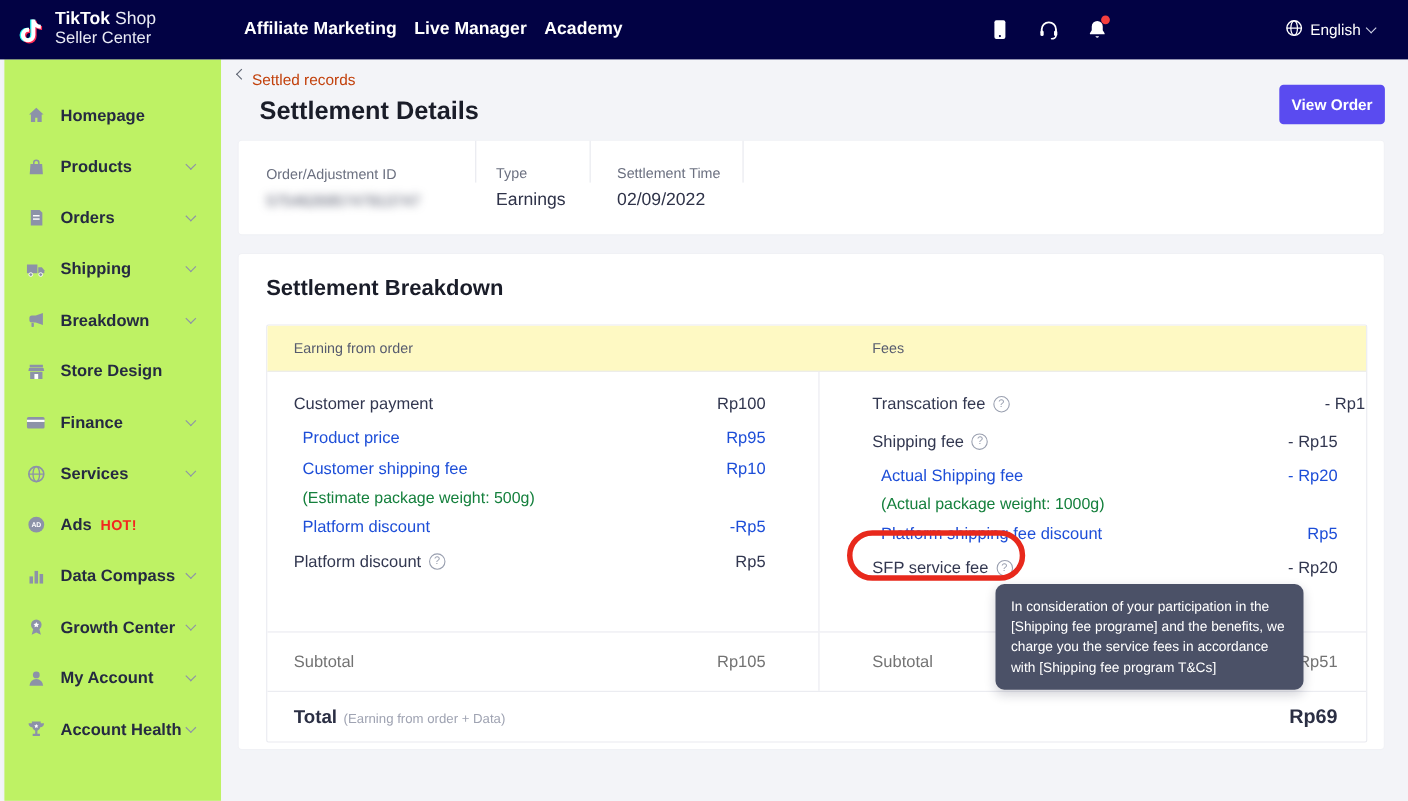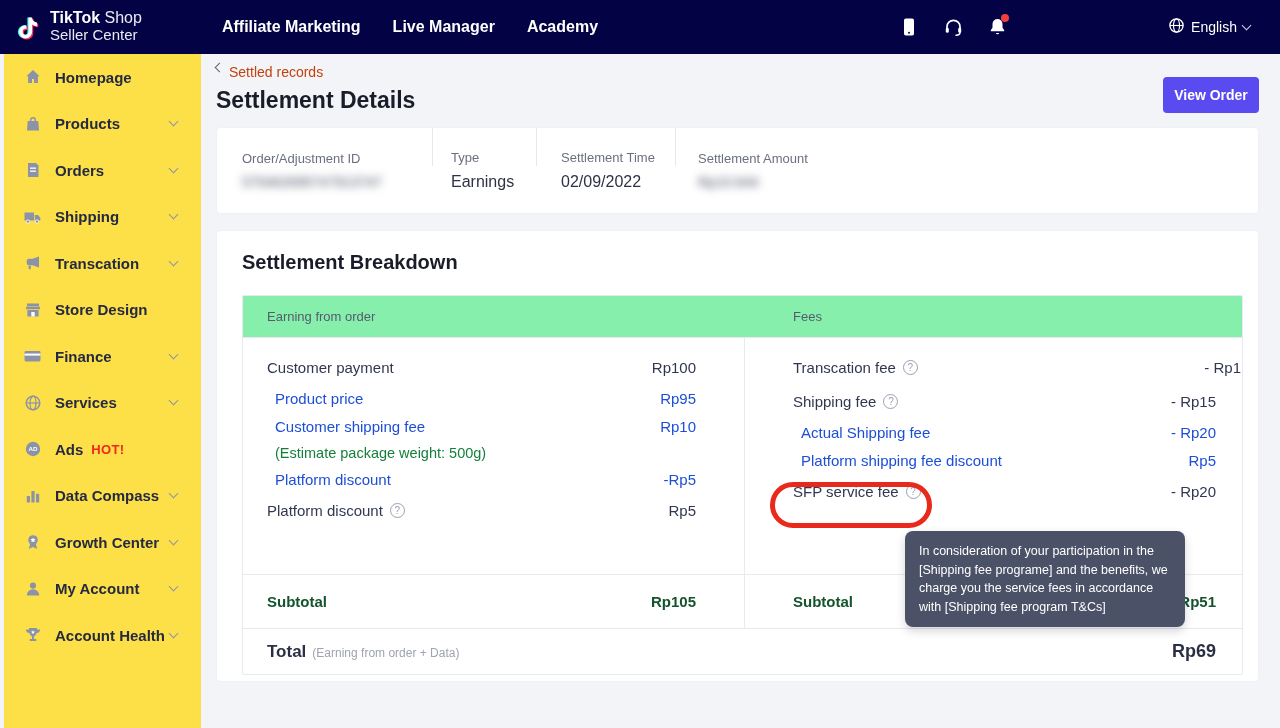--- a/index.html
+++ b/index.html
@@ -10,63 +10,63 @@
   .navbar { position:absolute; top:0; left:0; width:1280px; height:54px;
     background:#020244; display:flex; align-items:center; z-index:50; }
   .brand { display:flex; align-items:center; padding-left:14px; }
   .brand-logo { position:relative; width:30px; height:34px; margin-right:6px; }
   .brand-logo svg { position:absolute; top:3px; left:0; }
   .brand-text { color:#fff; line-height:1.05; }
   .brand-line1 { font-size:16px; }
   .brand-line1 b { font-weight:bold; }
   .brand-line1 .light { font-weight:400; color:#e9eaf4; }
   .brand-line2 { font-size:15px; font-weight:400; color:#e9eaf4; }
-  .nav-links { display:flex; gap:32px; margin-left:80px; }
+  .nav-links { display:flex; gap:16px; margin-left:80px; }
   .nav-link { color:#fff; font-size:16px; font-weight:600; cursor:pointer; }
   .nav-right { margin-left:auto; display:flex; align-items:center; }
   .nav-icon { width:22px; height:22px; margin-left:22px; position:relative; cursor:pointer; display:flex; align-items:center; justify-content:center; }
   .nav-icon svg { display:block; }
   .notif-dot { position:absolute; top:-2px; right:-1px; width:8px; height:8px; border-radius:50%; background:#F53F3F; }
   .lang { display:flex; align-items:center; gap:6px; color:#fff; font-size:14px; margin-left:160px; margin-right:30px; cursor:pointer; }
   .chev-down { width:7px; height:7px; border-right:1.6px solid #cfd2e6; border-bottom:1.6px solid #cfd2e6; transform:rotate(45deg); margin-top:-3px; }
 
   
   .sidebar { position:absolute; top:54px; left:0; width:201px; bottom:0; background:#F3F4F8; }
-  .sidebar-inner { margin-left:4px; height:100%; background:#fde047; box-shadow:1px 0 4px rgba(20,22,50,.06); }
+  .sidebar-inner { margin-left:4px; height:100%; background:#bef264; box-shadow:1px 0 4px rgba(20,22,50,.06); padding-top:28px; }
   .side-item { display:flex; align-items:center; height:46.5px; padding-left:19px; cursor:pointer; }
   .side-item .icon { width:19px; height:19px; margin-right:13px; display:flex; align-items:center; justify-content:center; }
   .side-item .label { font-size:15px; font-weight:600; color:#252A41; }
   .side-item .hot { color:#F3261F; font-weight:700; font-size:13px; margin-left:8px; letter-spacing:.3px; }
   .side-item .side-chev { margin-left:auto; margin-right:24px; width:7px; height:7px; border-right:1.6px solid #8d93a8; border-bottom:1.6px solid #8d93a8; transform:rotate(45deg); margin-top:-4px; }
 
   
   .main { position:absolute; top:54px; left:201px; right:0; bottom:0; background:#F3F4F8; overflow:hidden; }
   .page-head { position:relative; padding:10px 21px 0 15px; }
   .breadcrumb { display:flex; align-items:flex-start; gap:6px; font-size:14px; color:#c2410c; cursor:pointer; }
   .chev-left { width:7px; height:7px; border-left:1.6px solid #5E6472; border-bottom:1.6px solid #5E6472; transform:rotate(45deg); }
-  .page-title { margin-top:7px; font-size:23px; font-weight:700; color:#1A1D29; }
+  .page-title { margin-top:7px; font-size:23px; font-weight:700; color:#1A1D29;margin-left:20px; }
   .view-order-btn { position:absolute; right:21px; top:23px; width:96px; height:36px; background:#5A4BF0; color:#fff;
      font-size:14px; font-weight:600; border:none; border-radius:4px; cursor:pointer; font-family:"Liberation Sans",sans-serif; }
 
   .card { background:#fff; border-radius:4px; margin-left:15px; margin-right:21px; border:1px solid #F0F1F5; }
 
   
   .summary-card { margin-top:13px; height:87px; display:flex; padding-left:25px; }
   .sum-field { display:flex; flex-direction:column; justify-content:center; }
   .sum-field .slabel { font-size:13px; color:#6B7080; margin-bottom:8px; }
   .sum-field .svalue { font-size:16px; color:#2E3248; }
   .sum-field .svalue.blurred { filter:blur(4px); color:#4A4F63; font-size:14px; }
   .f1 { width:190px; } .f2 { width:103px; padding-left:18px; } .f3 { width:138px; padding-left:24px; } .f4 { padding-left:22px; }
   .sum-sep { width:1px; height:38px; background:#E7E8EE; }
 
   
   .breakdown-card { margin-top:16px; height:452px; padding:20px 15px 8px 25px; position:relative; }
   .bd-title { font-size:20px; font-weight:700; color:#1A1D29; }
   .bd-table { margin-top:21px; border:1px solid #E9EAF0; border-radius:2px; position:relative; overflow:hidden; }
-  .bd-header { display:flex; height:42px; background:#86efac; border-bottom:1px solid #E9EAF0; align-items:center; }
+  .bd-header { display:flex; height:42px; background:#fef9c3; border-bottom:1px solid #E9EAF0; align-items:center; }
   .bd-header .hcell { font-size:13px; color:#565B6E; }
   .hcell.left { width:502px; padding-left:24px; }
   .hcell.right { padding-left:48px; }
   .bd-body { display:flex; min-height:236px; }
   .col { padding-top:12px; }
   .col-earning { width:502px; border-right:1px solid #E9EAF0; }
   .col-fees { flex:1; }
   .brow { display:flex; align-items:center; justify-content:space-between; font-size:15px; }
   .col-earning .brow { padding-left:24px; padding-right:48px; }
   .col-fees .brow { padding-left:48px; padding-right:26px; }
@@ -79,21 +79,21 @@
   .rnote { font-size:14.5px; color:#15803d; height:25px; display:flex; align-items:center; }
   .col-earning .rnote { padding-left:32px; }
   .col-fees .rnote { padding-left:56px; }
   .help-icon { display:inline-block; width:15px; height:15px; border:1px solid #9AA0B0; border-radius:50%;
      color:#9AA0B0; font-size:10px; line-height:13px; text-align:center; margin-left:7px; vertical-align:1px; cursor:pointer; }
   .help-icon::after { content:"?"; }
   .lbl { display:flex; align-items:center; }
   .clipped-value { position:relative; left:25px; }
 
   .bd-subtotal { display:flex; border-top:1px solid #E9EAF0; height:54px; }
-  .sub-cell { display:flex; align-items:center; justify-content:space-between; font-size:15px; font-weight:700; color:#14532d; }
+  .sub-cell { display:flex; align-items:center; justify-content:space-between; font-size:15px; font-weight:400; color:#737373; }
   .sub-cell.left { width:502px; border-right:1px solid #E9EAF0; padding-left:24px; padding-right:48px; }
   .sub-cell.right { flex:1; padding-left:48px; padding-right:26px; }
   .bd-total { display:flex; align-items:center; justify-content:space-between; border-top:1px solid #E9EAF0; height:46px; padding-left:24px; padding-right:26px; }
   .total-left { display:flex; align-items:baseline; gap:6px; }
   .total-label { font-size:17px; font-weight:700; color:#2B2F44; }
   .total-note { font-size:12px; color:#9FA3B2; }
   .total-value { font-size:18px; font-weight:700; color:#2B2F44; }
 
   
   .annotation-circle { position:absolute; left:527px; top:186px; width:162px; height:46px;
@@ -208,21 +208,21 @@
     <span class="label">Shipping</span>
     <span class="side-chev"></span>
   </div>
   <div class="side-item">
     <span class="icon">
           <svg width="18" height="18" viewBox="0 0 18 18">
             <path fill="#8C92A8" d="M15 2.5v11l-6.5-2.3H5a2.3 2.3 0 0 1-2.3-2.3V7.1A2.3 2.3 0 0 1 5 4.8h3.5z"></path>
             <rect x="4.6" y="11.6" width="2.2" height="3.6" rx=".6" fill="#8C92A8"></rect>
           </svg>
         </span>
-    <span class="label">Transcation</span>
+    <span class="label">Breakdown</span>
     <span class="side-chev"></span>
   </div>
   <div class="side-item">
     <span class="icon">
           <svg width="18" height="18" viewBox="0 0 18 18">
             <path fill="#8C92A8" d="M3 2.5h12V5H3z"></path>
             <path fill="#8C92A8" d="M2.4 5.5h13.2l.6 2.8H1.8z"></path>
             <path fill="#8C92A8" d="M3.4 9h11.2v6.5H3.4z"></path>
             <rect x="7.3" y="11" width="3.4" height="4.5" fill="#fff"></rect>
           </svg>
@@ -325,24 +325,20 @@
     <div class="sum-field f2">
       <span class="slabel">Type</span>
       <span class="svalue">Earnings</span>
     </div>
     <div class="sum-sep"></div>
     <div class="sum-field f3">
       <span class="slabel">Settlement Time</span>
       <span class="svalue">02/09/2022</span>
     </div>
     <div class="sum-sep"></div>
-    <div class="sum-field f4">
-      <span class="slabel">Settlement Amount</span>
-      <span class="svalue blurred">Rp10.644</span>
-    </div>
   </div>
 
   <div class="card breakdown-card">
     <div class="bd-title">Settlement Breakdown</div>
 
     <div class="bd-table">
       <div class="bd-header">
         <span class="hcell left">Earning from order</span>
         <span class="hcell right">Fees</span>
       </div>
@@ -388,20 +384,21 @@
             <span class="lbl">
                 <span>Shipping fee</span>
                 <span class="help-icon"></span>
               </span>
             <span>- Rp15</span>
           </div>
           <div class="brow sub">
             <span class="lbl">Actual Shipping fee</span>
             <span>- Rp20</span>
           </div>
+          <div class="rnote">(Actual package weight: 1000g)</div>
           <div class="brow sub">
             <span class="lbl">Platform shipping fee discount</span>
             <span>Rp5</span>
           </div>
           <div class="brow primary tall">
             <span class="lbl">
                 <span>SFP service fee</span>
                 <span class="help-icon"></span>
               </span>
             <span>- Rp20</span>

